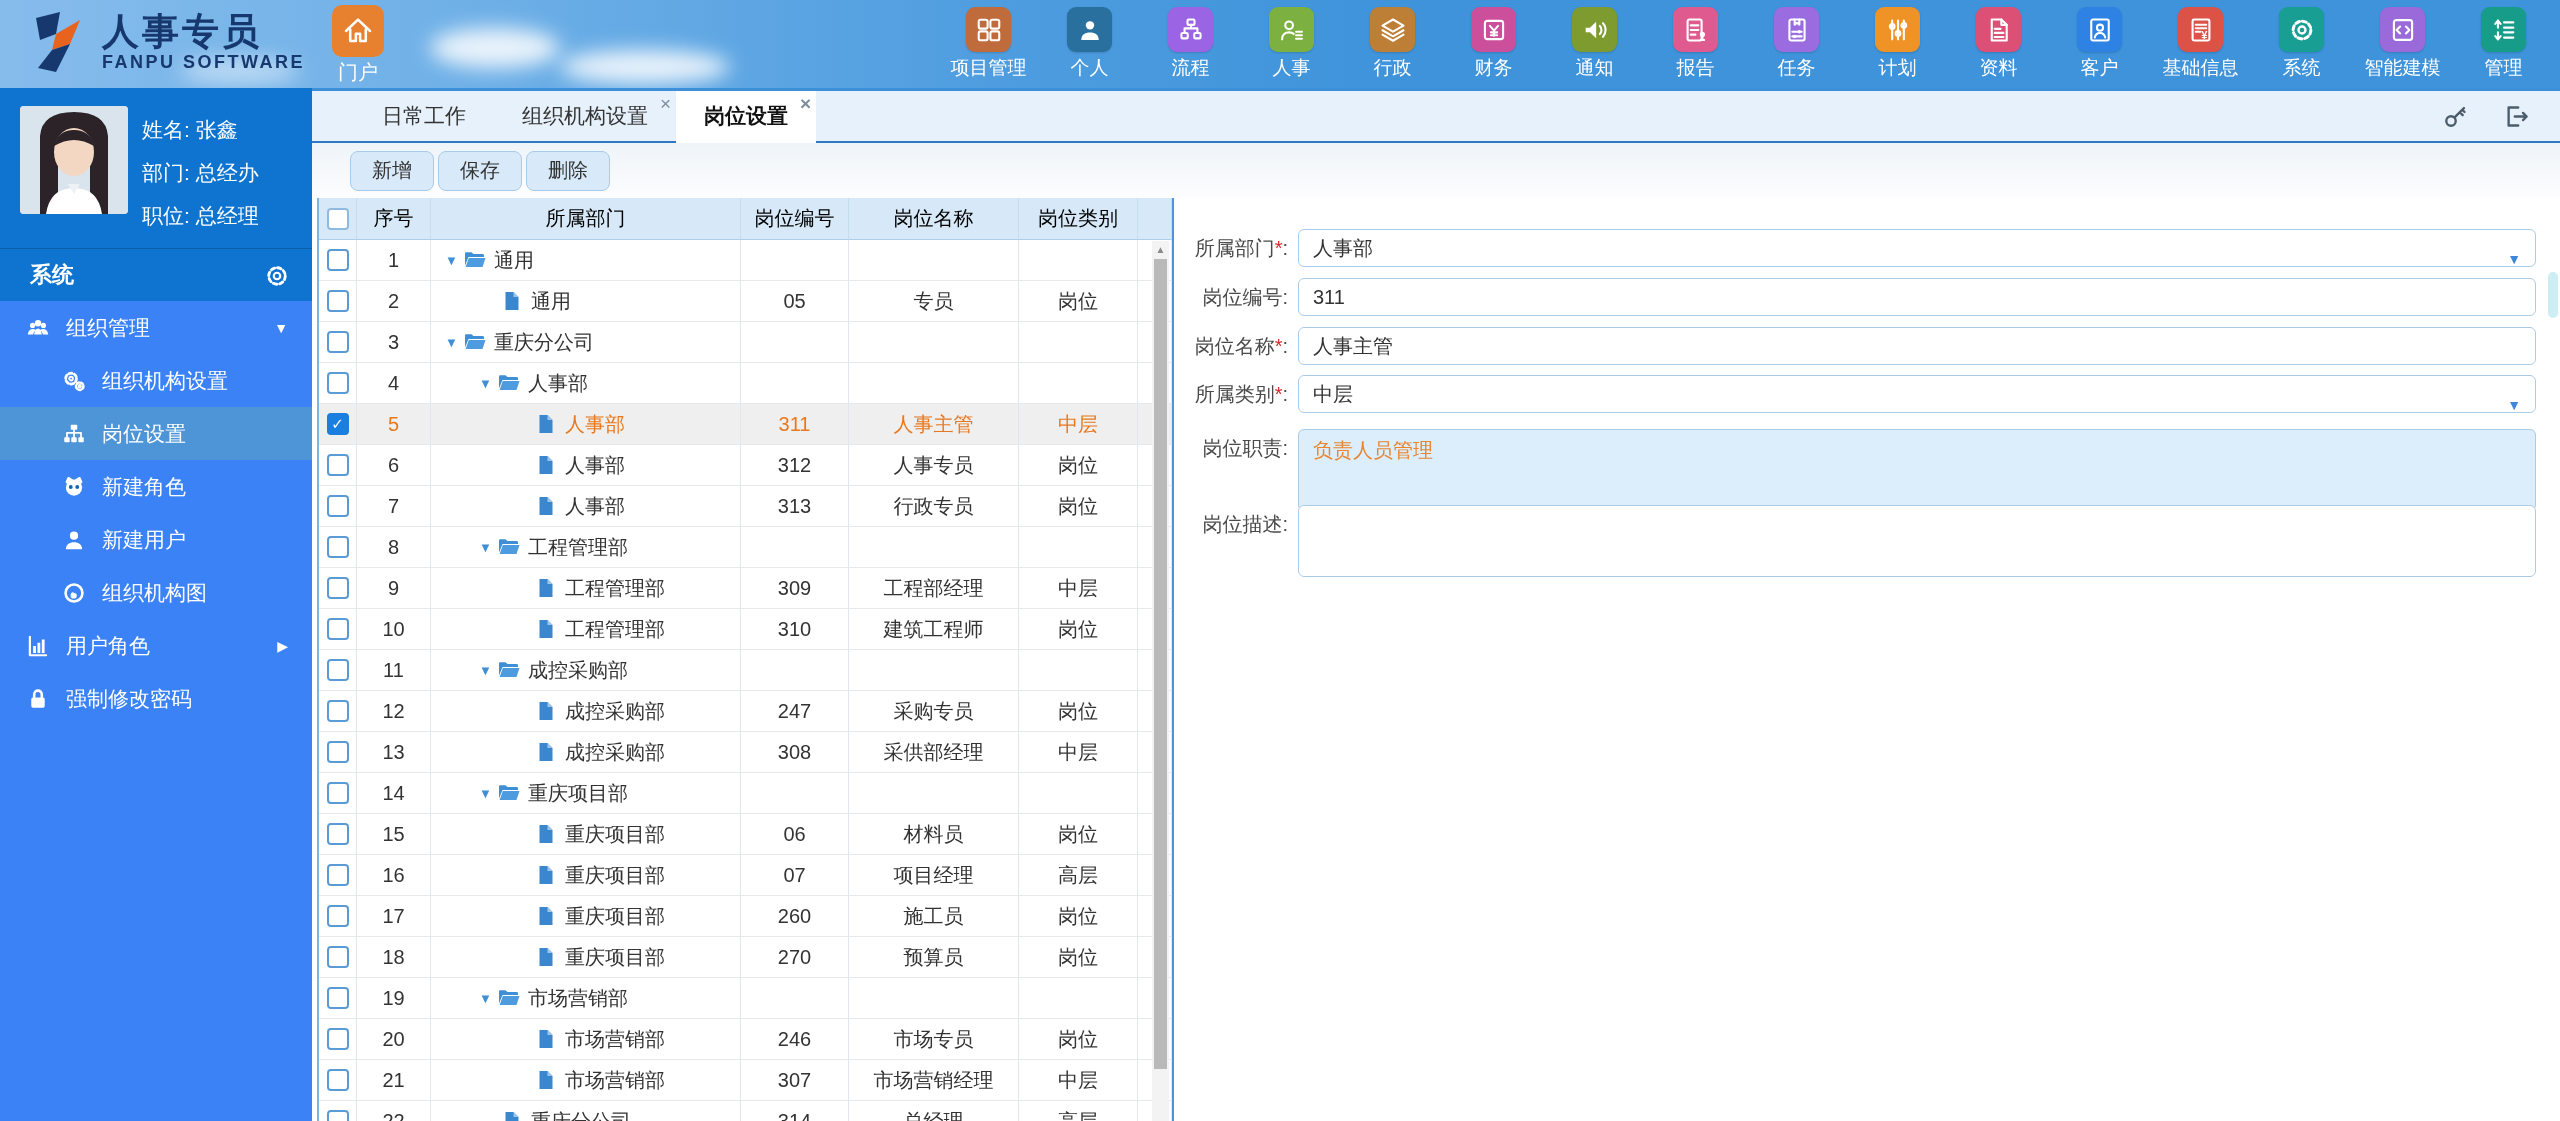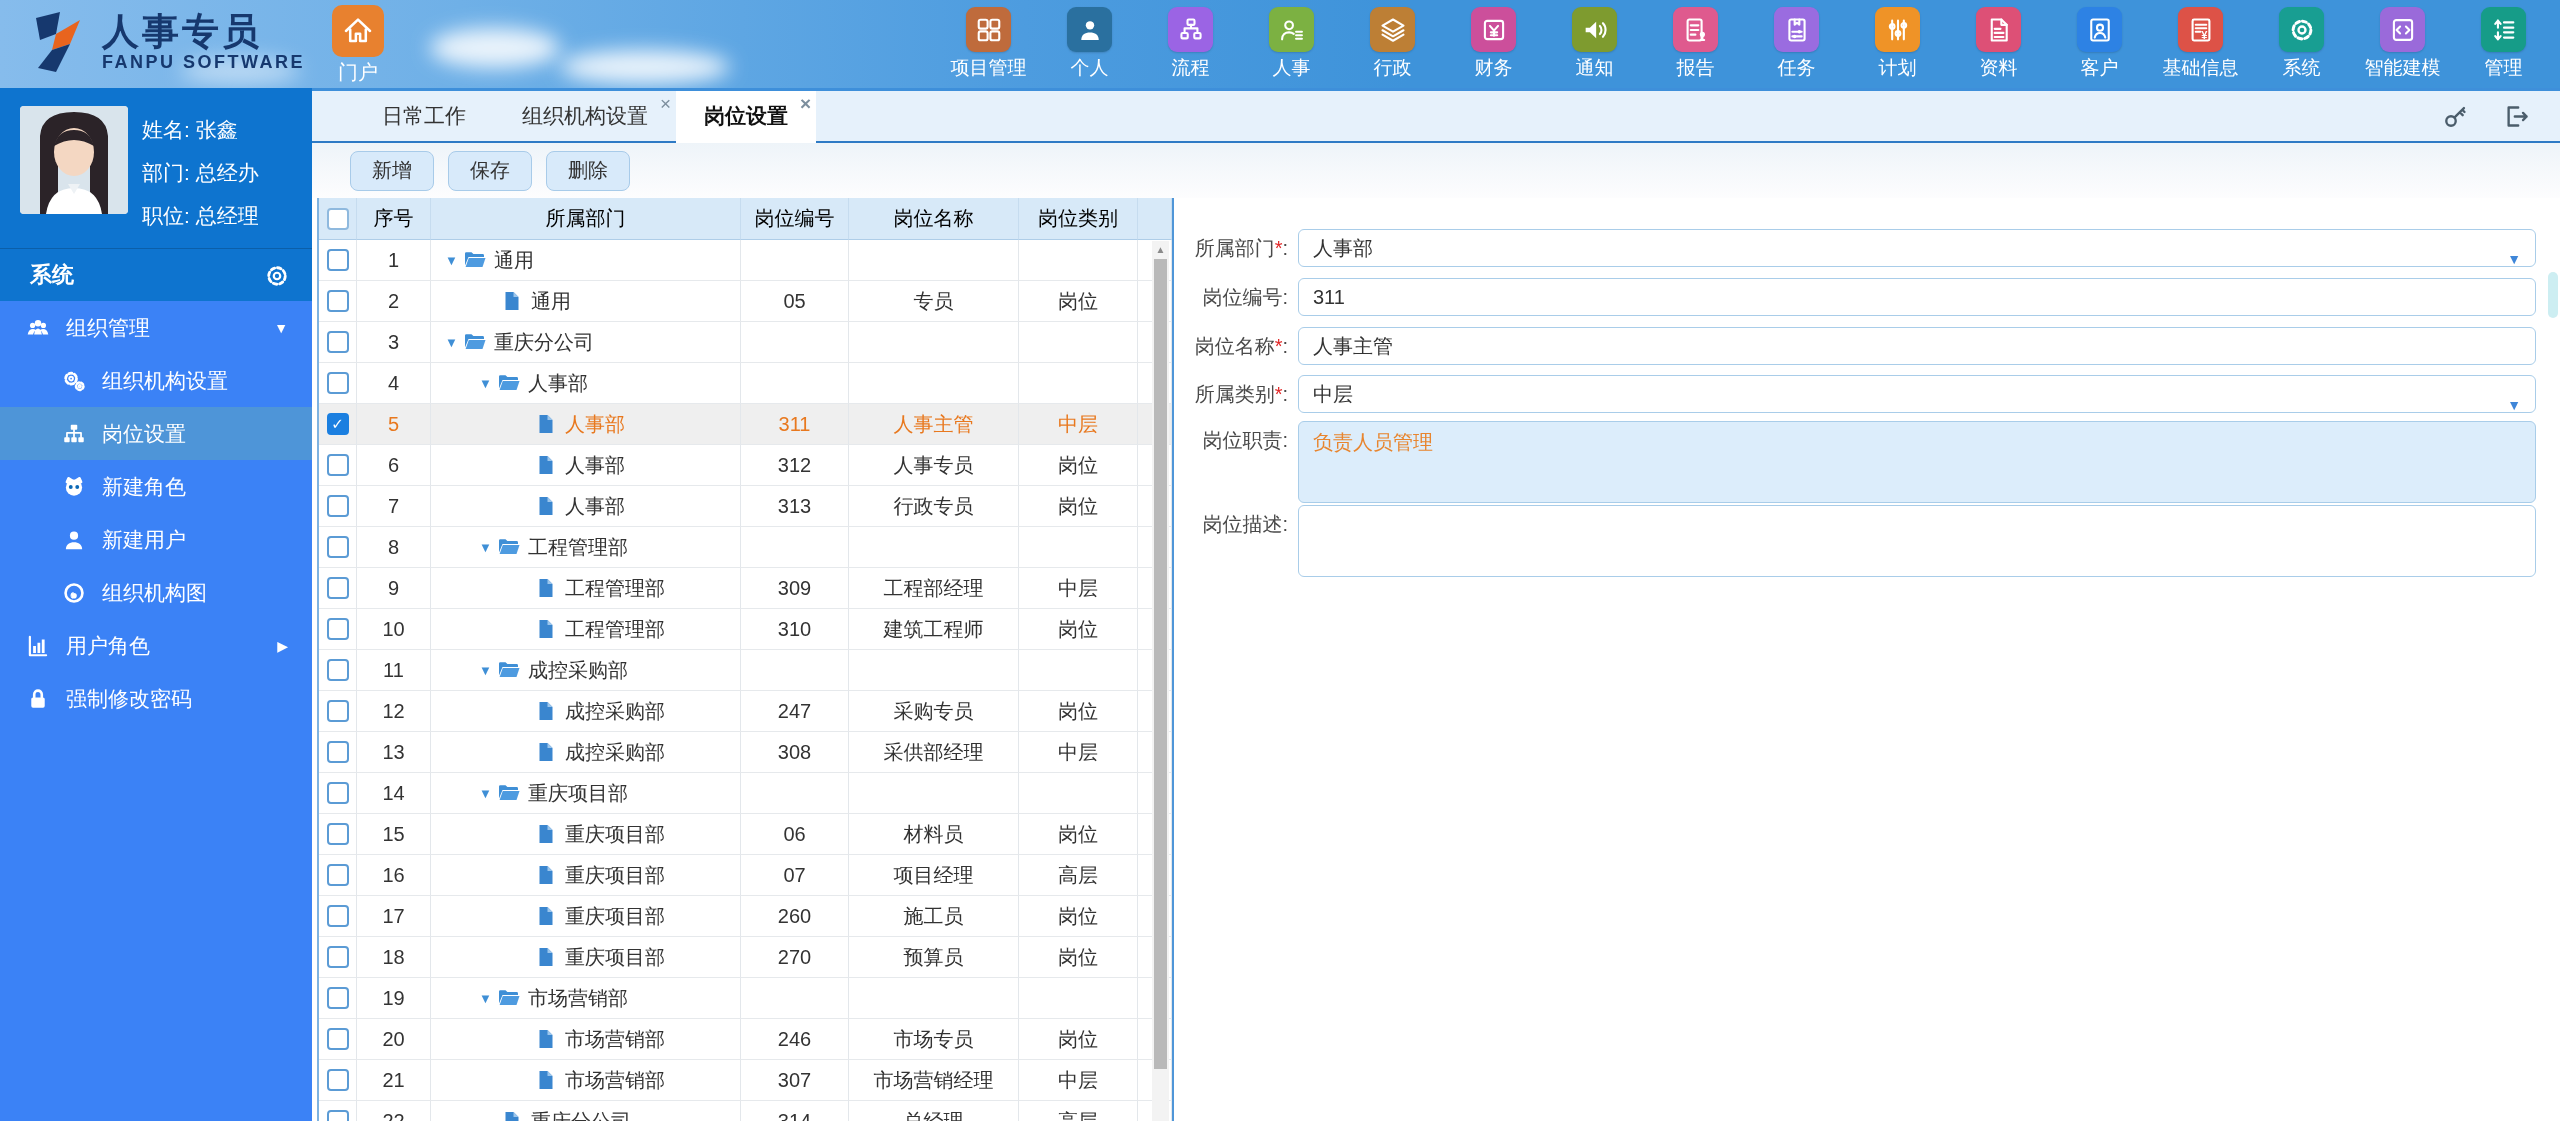--- a/index.html
+++ b/index.html
@@ -42,21 +42,21 @@
   #content { position:absolute; left:312px; top:88px; right:0; bottom:0; background:#fff; }
   #tabstrip { height:55px; background:#e6f1fb; border-top:3px solid #3e8fda; border-bottom:2px solid #2e7ac5;
      display:flex; align-items:stretch; padding-left:42px; position:relative; }
   .tab { padding:0 28px; display:flex; align-items:center; font-size:21px; color:#333; position:relative; cursor:pointer; }
   .tab .close { position:absolute; top:3px; right:5px; font-size:19px; color:#7d8f9e; line-height:1; }
   .tab.active { background:#fff; font-weight:bold; color:#111; }
   .tab.active::after { content:''; position:absolute; left:0; right:0; bottom:-2px; height:2px; background:#fff; }
   #tab-actions { margin-left:auto; display:flex; align-items:center; gap:34px; padding-right:30px; }
   #tab-actions .act { width:27px; height:27px; cursor:pointer; }
 
-  #toolbar { height:55px; background:linear-gradient(#eef4f9,#fdfdfe); display:flex; align-items:center; gap:14px; padding-left:38px; }
+  #toolbar { height:55px; background:linear-gradient(#eef4f9,#fdfdfe); display:flex; align-items:center; gap:4px; padding-left:38px; }
   .btn { height:40px; padding:0 21px; font-size:20px; color:#333; background:#d8eafa;
     border:1px solid #a8cbe9; border-radius:8px; cursor:pointer; }
 
   #main { position:absolute; left:0; top:110px; right:0; bottom:0; display:flex; }
 
   
   #grid-panel { width:857px; margin-left:5px; border-left:2px solid #7fb3e0; border-right:2px solid #4f96d8; position:relative; overflow:hidden; }
   .g-row { display:grid; grid-template-columns:38px 74px 310px 108px 170px 119px 1fr; }
   #g-head { height:42px; background:#d7e9f8; }
   #g-head .g-cell { border-right:1px solid #c6dcef; border-bottom:1px solid #aecde8; color:#000000; font-size:20px; }
@@ -823,21 +823,21 @@
           <div class="f-box h38" style="height: 38px;"><span>311</span></div>
         </div>
         <div class="f-row" style="top: 129px; height: 38px;">
           <div class="f-label"><span>岗位名称</span><span class="req">*</span><span>:</span></div>
           <div class="f-box h38" style="height: 38px;"><span>人事主管</span></div>
         </div>
         <div class="f-row" style="top: 177px; height: 38px;">
           <div class="f-label"><span>所属类别</span><span class="req">*</span><span>:</span></div>
           <div class="f-box h38" style="height: 38px;"><span>中层</span><span class="sel-caret">▼</span></div>
         </div>
-        <div class="f-row" style="top: 223px; height: 82px; border-radius: 10px;">
+        <div class="f-row" style="top: 231px; height: 82px; border-radius: 10px;">
           <div class="f-label"><span>岗位职责</span><span>:</span></div>
           <div class="f-box area filled" style="height: 82px;"><span>负责人员管理</span></div>
         </div>
         <div class="f-row" style="top: 307px; height: 72px;">
           <div class="f-label"><span>岗位描述</span><span>:</span></div>
           <div class="f-box area" style="height: 72px;"><span></span></div>
         </div>
       </div>
   </div>
 </div>

